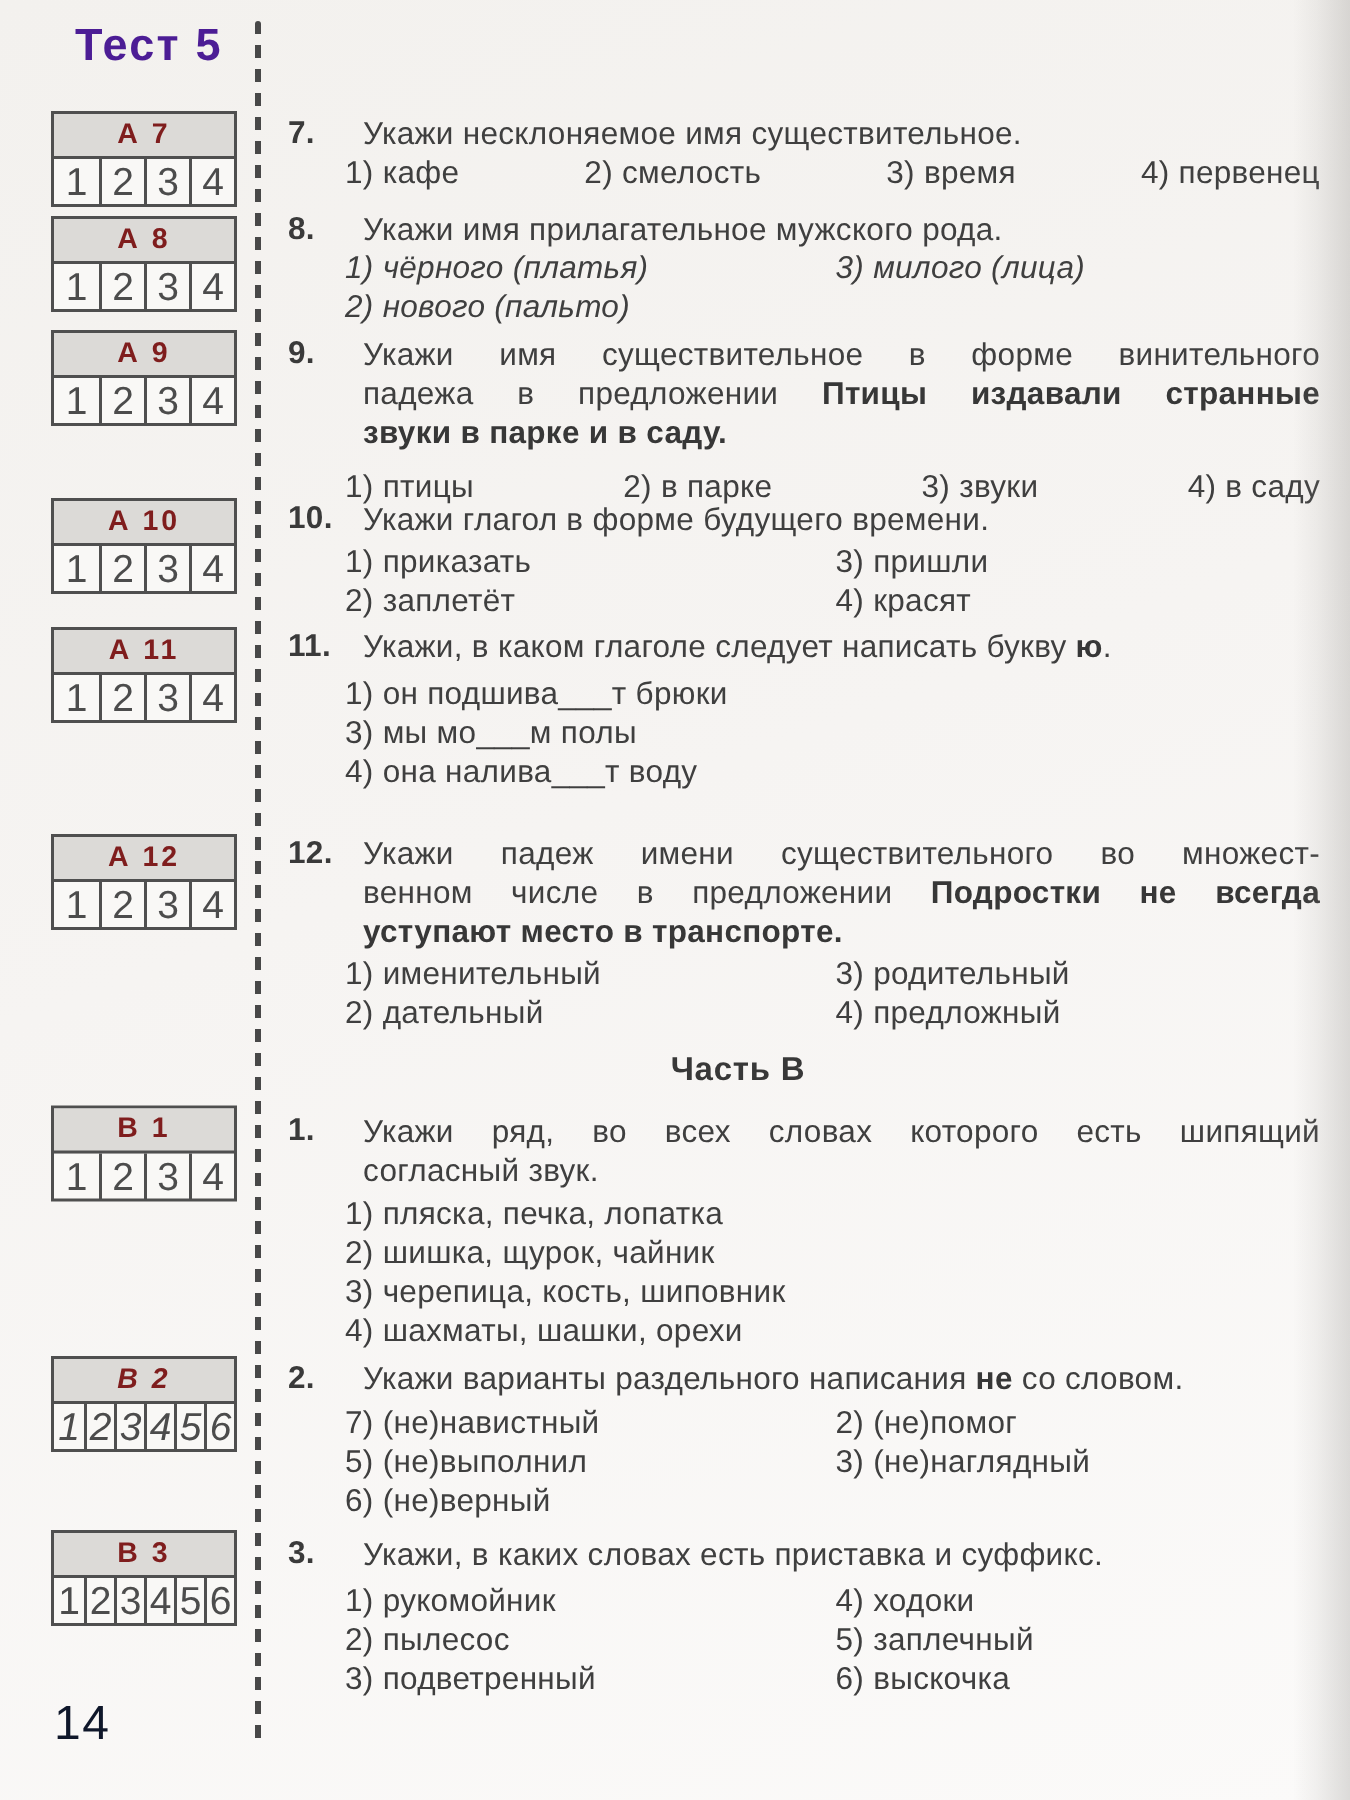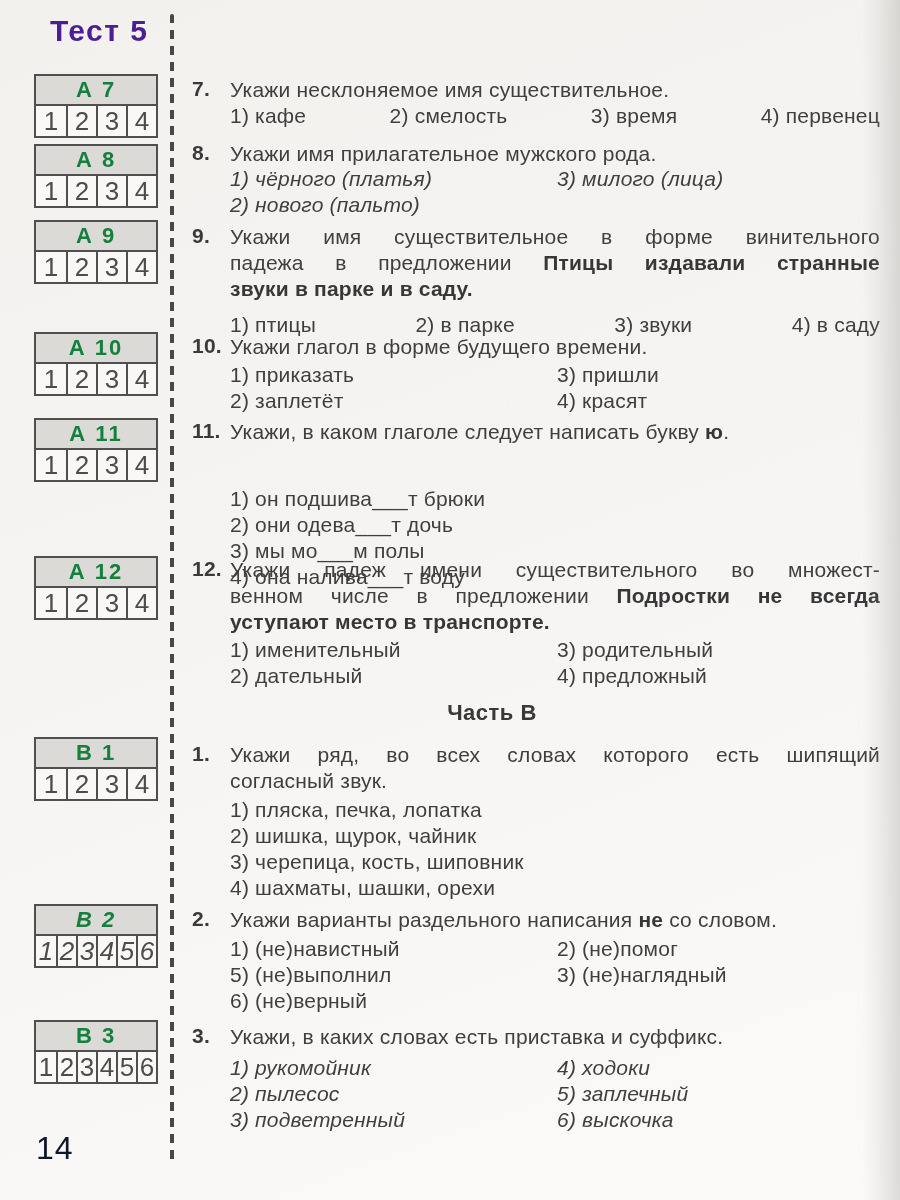--- a/index.html
+++ b/index.html
@@ -14,32 +14,32 @@
     background:linear-gradient(to right,rgba(150,148,144,0) 0%,rgba(150,148,144,0.10) 40%,rgba(130,128,124,0.26) 100%);}
   .title{position:absolute;left:50px;top:14px;font-size:30px;font-weight:700;
     letter-spacing:1.5px;color:#4c1d95;}
   .divider{position:absolute;left:170px;top:14px;height:1152px;width:4px;border-radius:2px;
     background:repeating-linear-gradient(to bottom,#484848 0px,#484848 9px,transparent 9px,transparent 16px);}
   
   .box{position:absolute;left:34px;width:124px;border:2px solid var(--line,#4f4f4f);
     background:#f9f8f6;box-sizing:border-box;}
   .box .hdr{height:28px;background:var(--hdr,#dcdad7);border-bottom:2px solid var(--line,#4f4f4f);
     display:flex;align-items:center;justify-content:center;
-    font-weight:700;font-size:22px;letter-spacing:2px;color:#15803d;}
+    font-weight:700;font-size:19px;letter-spacing:2px;color:#7f1d1d;}
   .box .cells{display:grid;height:30px;}
   .box .cells.c4{grid-template-columns:repeat(4,1fr);}
   .box .cells.c6{grid-template-columns:repeat(6,1fr);}
   .box .cell{display:flex;align-items:center;justify-content:center;
     font-size:26px;color:#4c4c4c;border-left:2px solid var(--line,#4f4f4f);}
   .box .cell:first-child{border-left:none;}
   
   .q{position:absolute;left:192px;width:688px;font-size:21px;letter-spacing:0.2px;}
   .qnum{position:absolute;left:0;top:0;font-weight:700;color:#3a3a3a;}
   .qtext{margin-left:38px;width:650px;}
-  .qline{line-height:26px;min-height:26px;}
+  .qline{line-height:26px;min-height:26px;margin-left:12px;}
   .qline.fill{text-align:justify;text-align-last:justify;}
   .qline .b{font-weight:700;color:#373737;text-align:right;}
   .opts{position:absolute;left:38px;width:650px;line-height:26px;}
   .opts.row{display:flex;justify-content:space-between;}
   .opts.twocol{display:grid;grid-template-columns:327px auto;}
   .opts.list div{line-height:26px;}
   .partb{position:absolute;left:192px;top:700px;width:600px;text-align:center;
     font-size:22px;font-weight:700;color:#383838;letter-spacing:0.5px;}
   .pagenum{position:absolute;left:36px;top:1130px;font-size:32px;color:#0f172a;letter-spacing:1px;}
 </style>
@@ -184,23 +184,22 @@
           <div>3) пришли</div>
           <div>2) заплетёт</div>
           <div>4) красят</div>
         </div>
       </div>
       <div class="q" style="top: 419px;">
         <div class="qnum">11.</div>
         <div class="qtext">
           <div class="qline"><span>Укажи, в каком глаголе следует написать букву </span><span class="b">ю</span><span>.</span></div>
         </div>
-        <div class="opts list" style="top: 31px; margin-top: 36px;">
+        <div class="opts list" style="top: 31px;">
           <div>1) он подшива___т брюки</div>
-          <div>2) они одева___т дочь</div>
           <div>3) мы мо___м  полы</div>
           <div>4) она налива___т воду</div>
         </div>
       </div>
       <div class="q" style="top: 557px;">
         <div class="qnum">12.</div>
         <div class="qtext">
           <div class="qline fill"><span>Укажи падеж имени существительного во множест-</span></div>
           <div class="qline fill"><span>венном числе в предложении </span><span class="b">Подростки не всегда</span></div>
           <div class="qline"><span class="b">уступают место в транспорте.</span></div>
@@ -224,33 +223,33 @@
           <div>3) черепица, кость, шиповник</div>
           <div>4) шахматы, шашки, орехи</div>
         </div>
       </div>
       <div class="q" style="top: 907px;">
         <div class="qnum">2.</div>
         <div class="qtext">
           <div class="qline"><span>Укажи варианты раздельного написания </span><span class="b">не</span><span> со словом.</span></div>
         </div>
         <div class="opts twocol" style="top: 29px;">
-          <div>1) (не)навистный</div>
+          <div>7) (не)навистный</div>
           <div>2) (не)помог</div>
           <div>5) (не)выполнил</div>
           <div>3) (не)наглядный</div>
           <div>6) (не)верный</div>
         </div>
       </div>
       <div class="q" style="top: 1024px;">
         <div class="qnum">3.</div>
         <div class="qtext">
           <div class="qline"><span>Укажи, в каких словах есть приставка и суффикс.</span></div>
         </div>
-        <div class="opts twocol" style="top: 31px; font-style: italic;">
+        <div class="opts twocol" style="top: 31px;">
           <div>1) рукомойник</div>
           <div>4) ходоки</div>
           <div>2) пылесос</div>
           <div>5) заплечный</div>
           <div>3) подветренный</div>
           <div>6) выскочка</div>
         </div>
       </div>
     </div>
   <div class="partb">Часть В</div>

